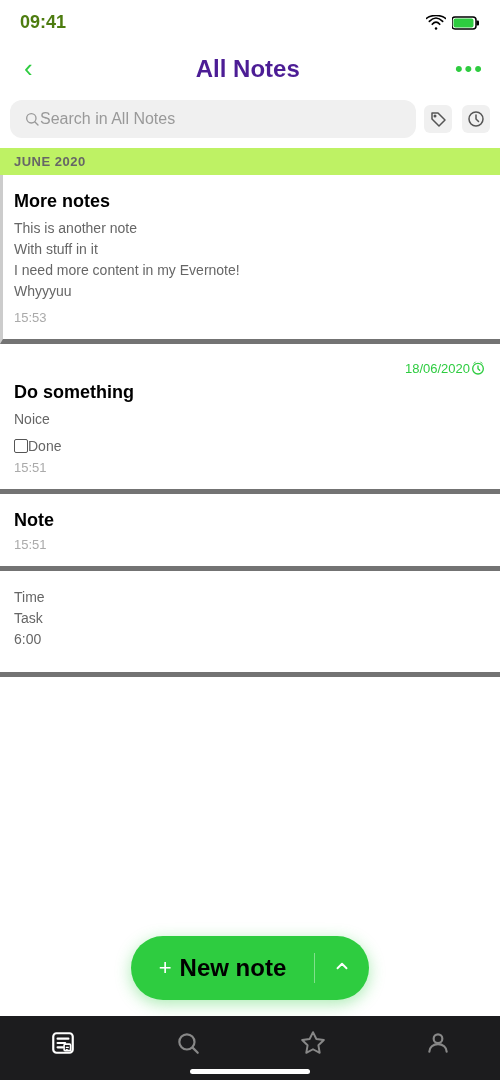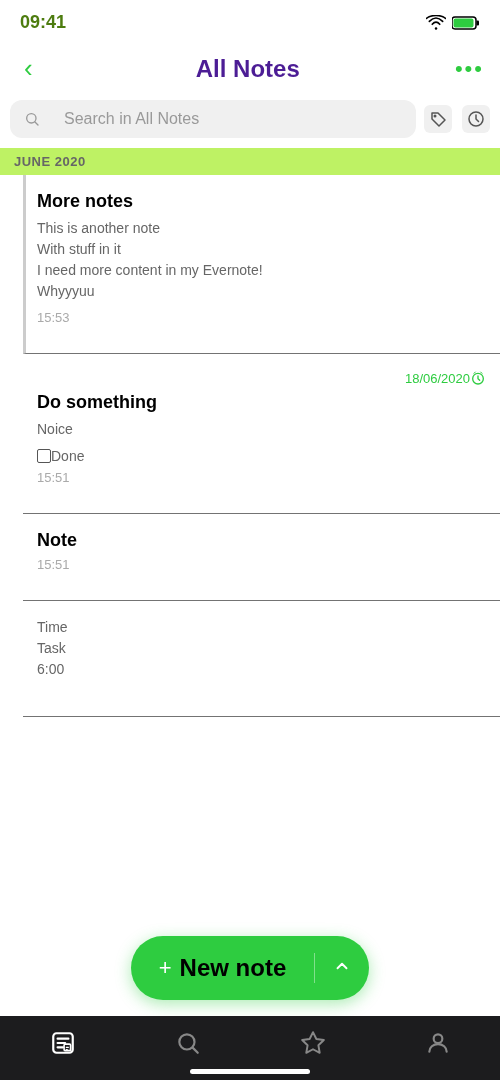--- a/index.html
+++ b/index.html
@@ -66,21 +66,21 @@
       align-items: center;
       background: #fff;
     }
     .search-bar {
       flex: 1;
       background: #f0f0f0;
       border-radius: 12px;
       padding: 10px 14px;
       display: flex;
       align-items: center;
-      gap: 24px;
+      gap: 0;
     }
     .search-placeholder {
       color: #999;
       font-size: 16px;
     }
     .search-actions {
       display: flex;
       gap: 10px;
       align-items: center;
     }
@@ -91,25 +91,24 @@
       padding: 6px 14px;
       font-size: 13px;
       font-weight: 600;
       color: #666;
       letter-spacing: 0.5px;
     }
 
     
     .note-item {
       background: #fff;
-      padding: 16px 14px 28px;
-      border-bottom: 1px solid #737373;
+      padding: 16px 14px 14px;
+      border-bottom: 5px solid #737373;
       cursor: pointer;
       position: relative;
-      margin-left: 23px;
     }
     .note-item-border-left {
       border-left: 3px solid #ccc;
       padding-left: 11px;
     }
     .note-title {
       font-size: 18px;
       font-weight: 700;
       color: #000;
       margin-bottom: 6px;

